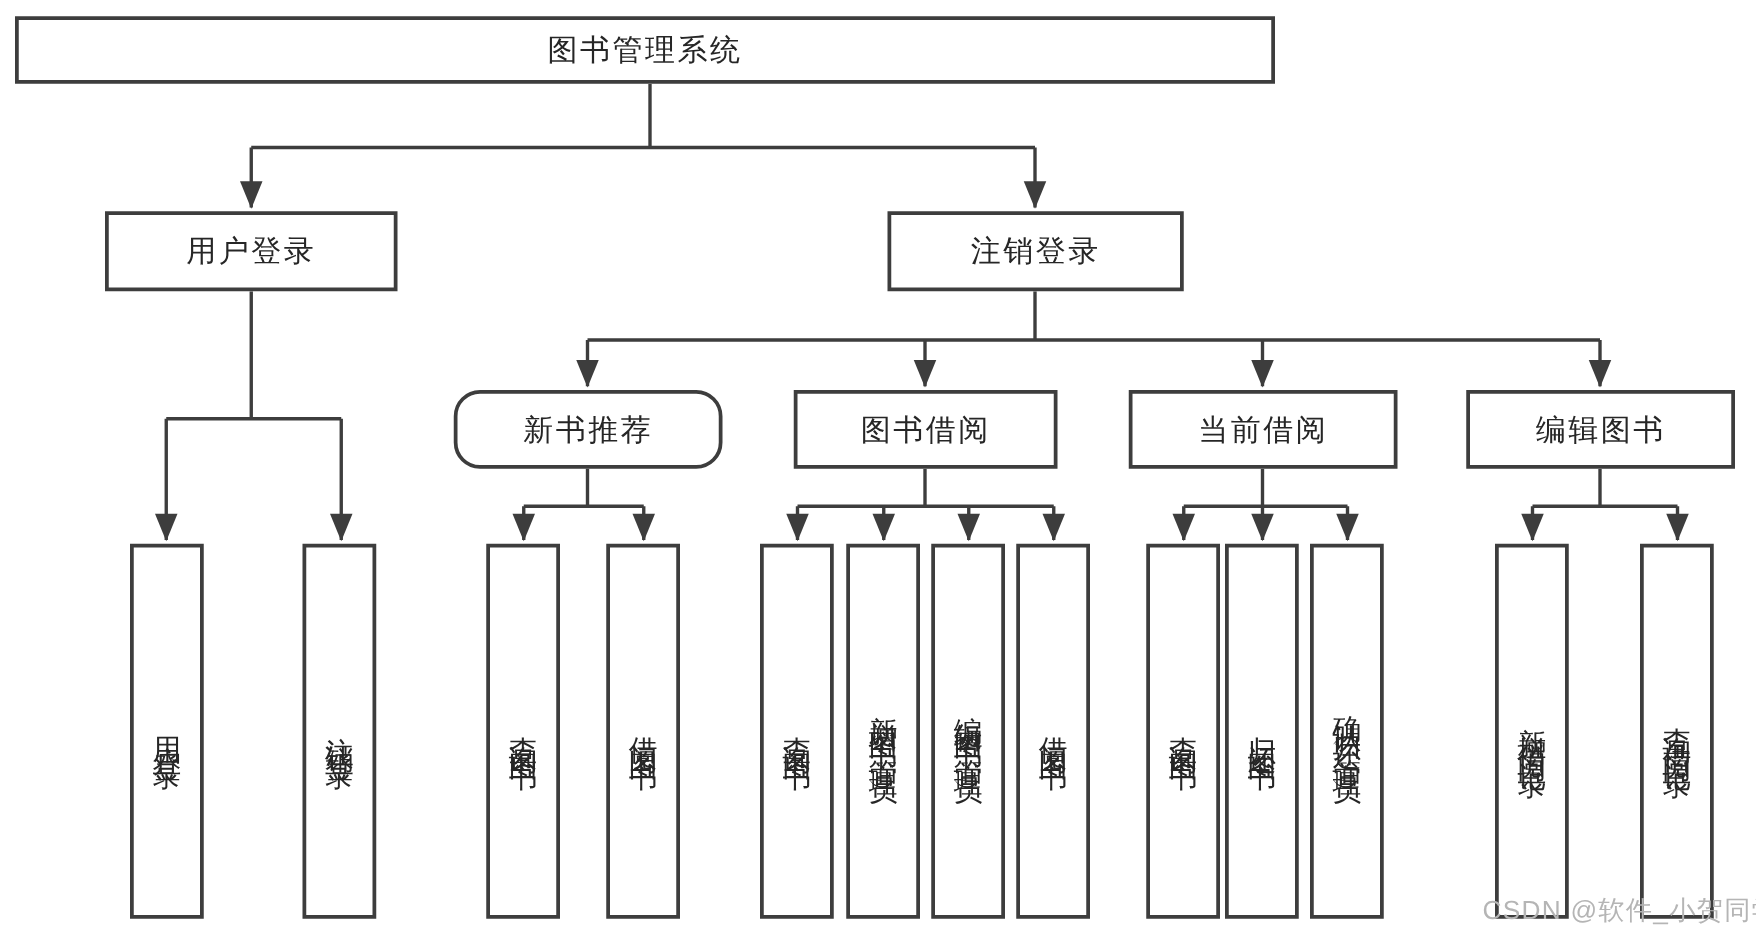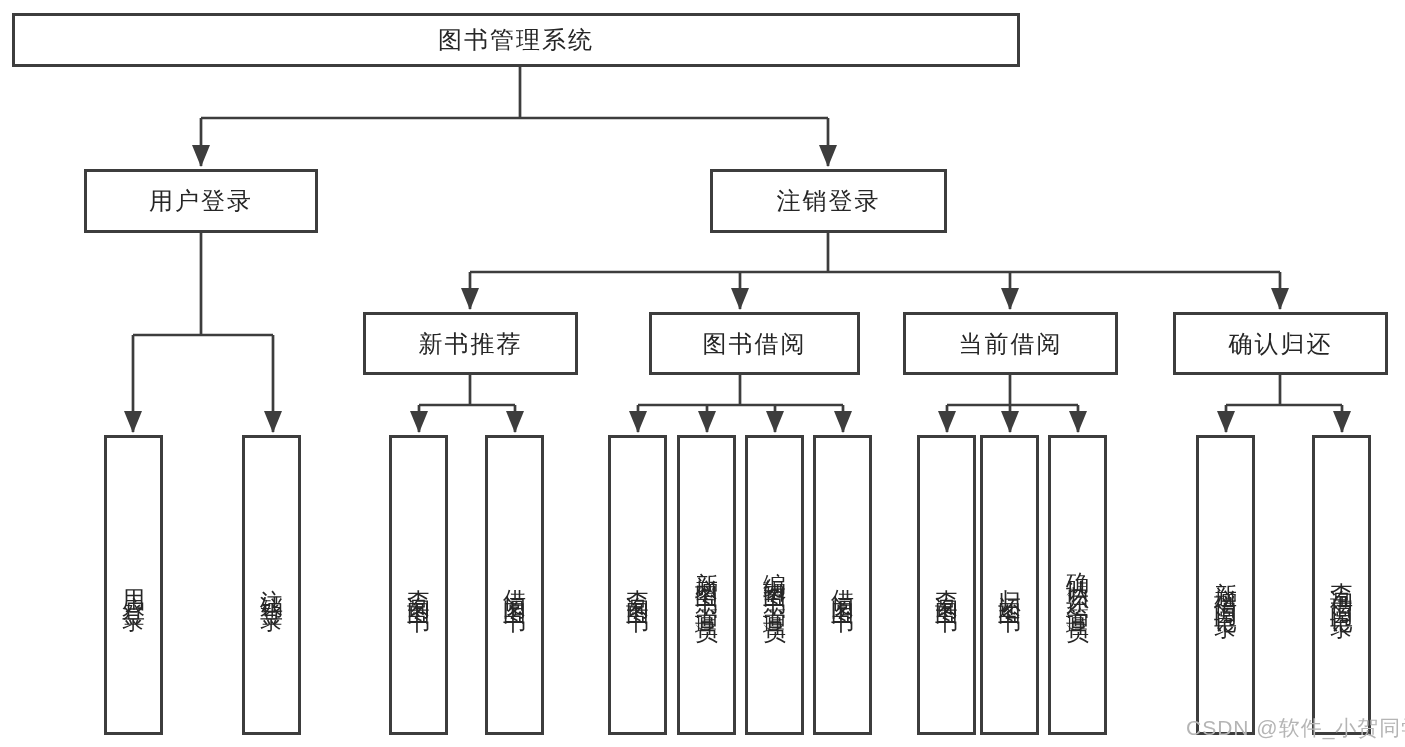--- a/index.html
+++ b/index.html
@@ -36,22 +36,22 @@
   }
   .hlabel {
     font-size: 24px;
     letter-spacing: 2px;
     white-space: nowrap;
   }
   .root-box   { left: 12px;   top: 13px;  width: 1008px; height: 54px; }
   .l2-login   { left: 84px;   top: 169px; width: 234px;  height: 64px; }
   .l2-mgmt    { left: 710px;  top: 169px; width: 237px;  height: 64px; }
   .l3         { top: 312px;   height: 63px; }
-  .l3-rec     { left: 363px;  width: 215px; }
-  .l3-borrow  { left: 649px;  width: 211px; }
+  .l3-rec     { left: 363px;  width: 215px; border-radius: 21px; }
+  .l3-borrow  { left: 635px;  width: 211px; }
   .l3-current { left: 903px;  width: 215px; text-align: right; }
   .l3-records { left: 1173px; width: 215px; }
   .leaf {
     top: 435px;
     width: 59px;
     height: 300px;
   }
   .vtext {
     writing-mode: vertical-rl;
     text-orientation: mixed;
@@ -158,21 +158,21 @@
   <div class="box l3 l3-rec">
     <span class="hlabel">新书推荐</span>
   </div>
   <div class="box l3 l3-borrow">
     <span class="hlabel">图书借阅</span>
   </div>
   <div class="box l3 l3-current">
     <span class="hlabel">当前借阅</span>
   </div>
   <div class="box l3 l3-records">
-    <span class="hlabel">确认归还</span>
+    <span class="hlabel">编辑图书</span>
   </div>
 
   <div class="box leaf lf1">
     <span class="vtext">用户登录</span>
   </div>
   <div class="box leaf lf2">
     <span class="vtext">注销登录</span>
   </div>
   <div class="box leaf lf3">
     <span class="vtext">查询图书</span>

